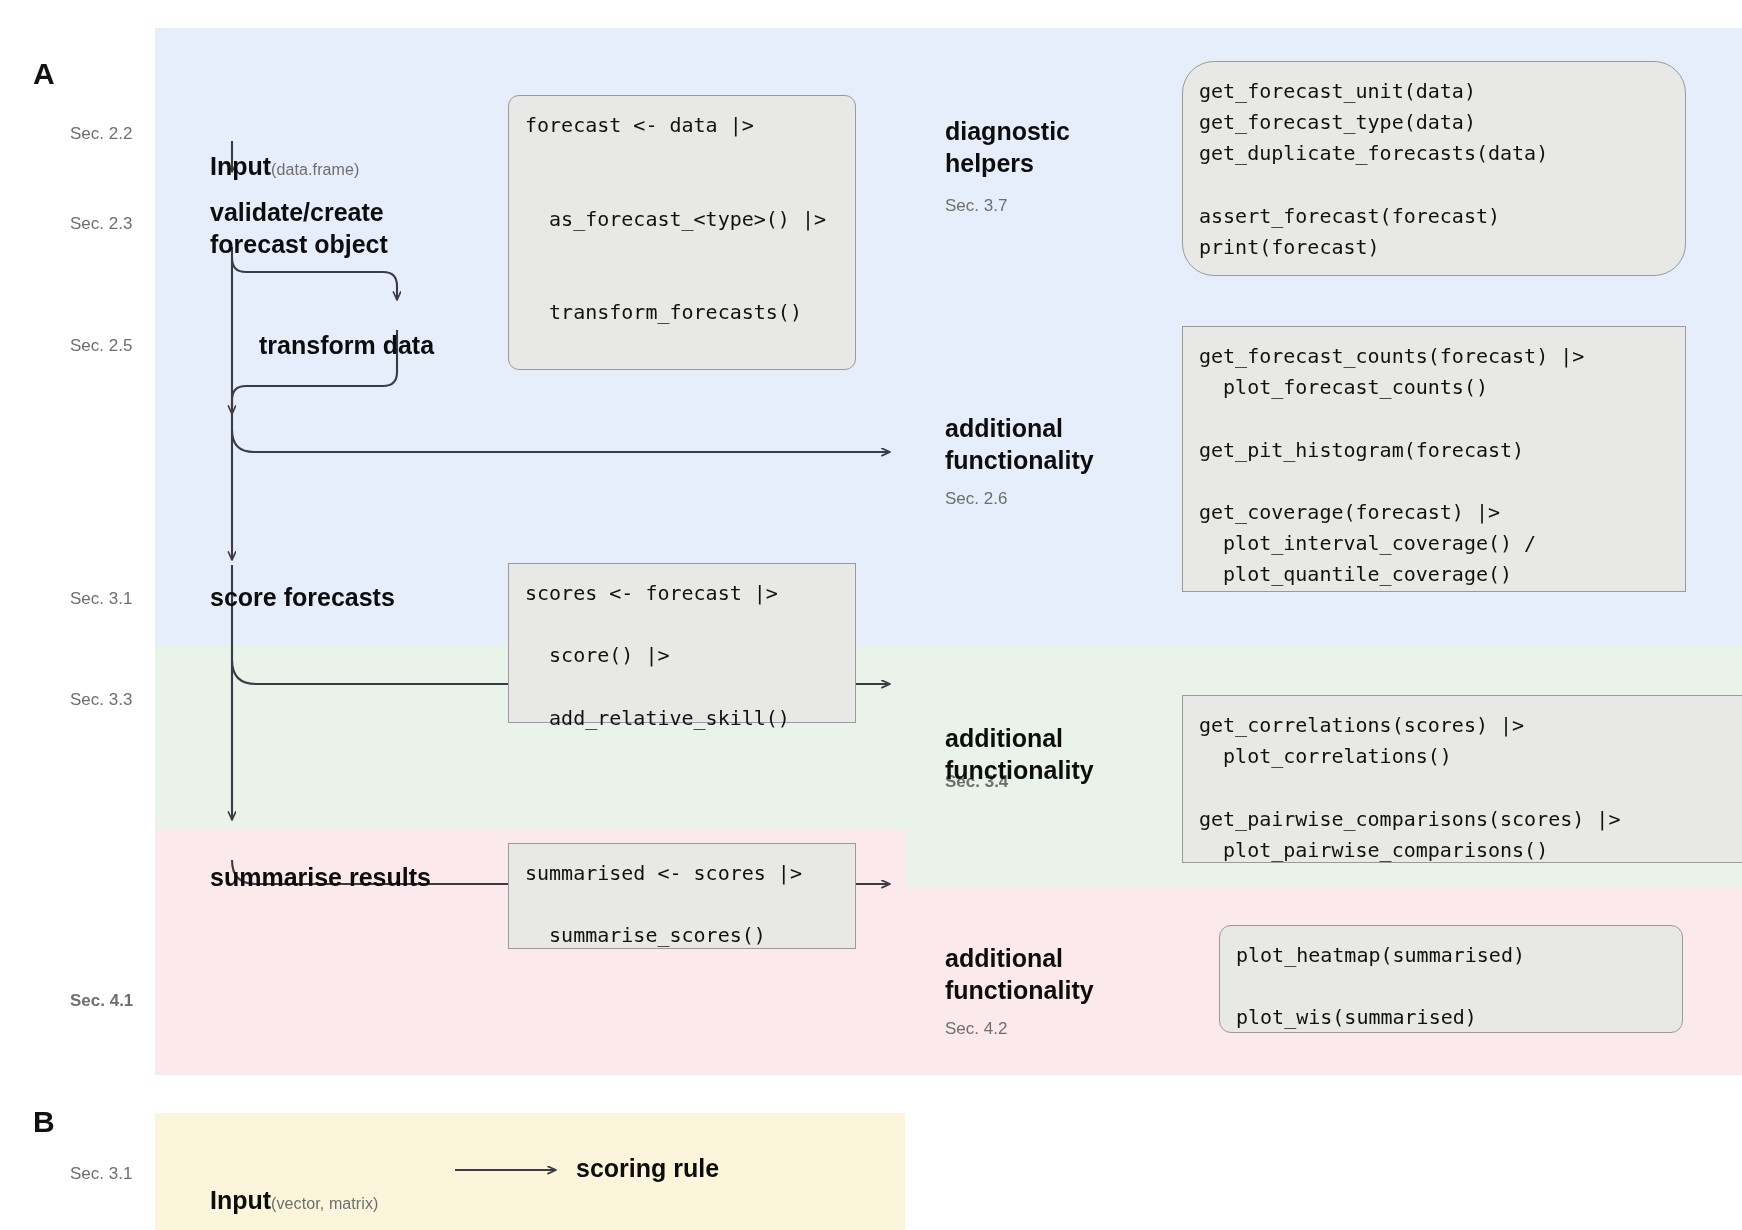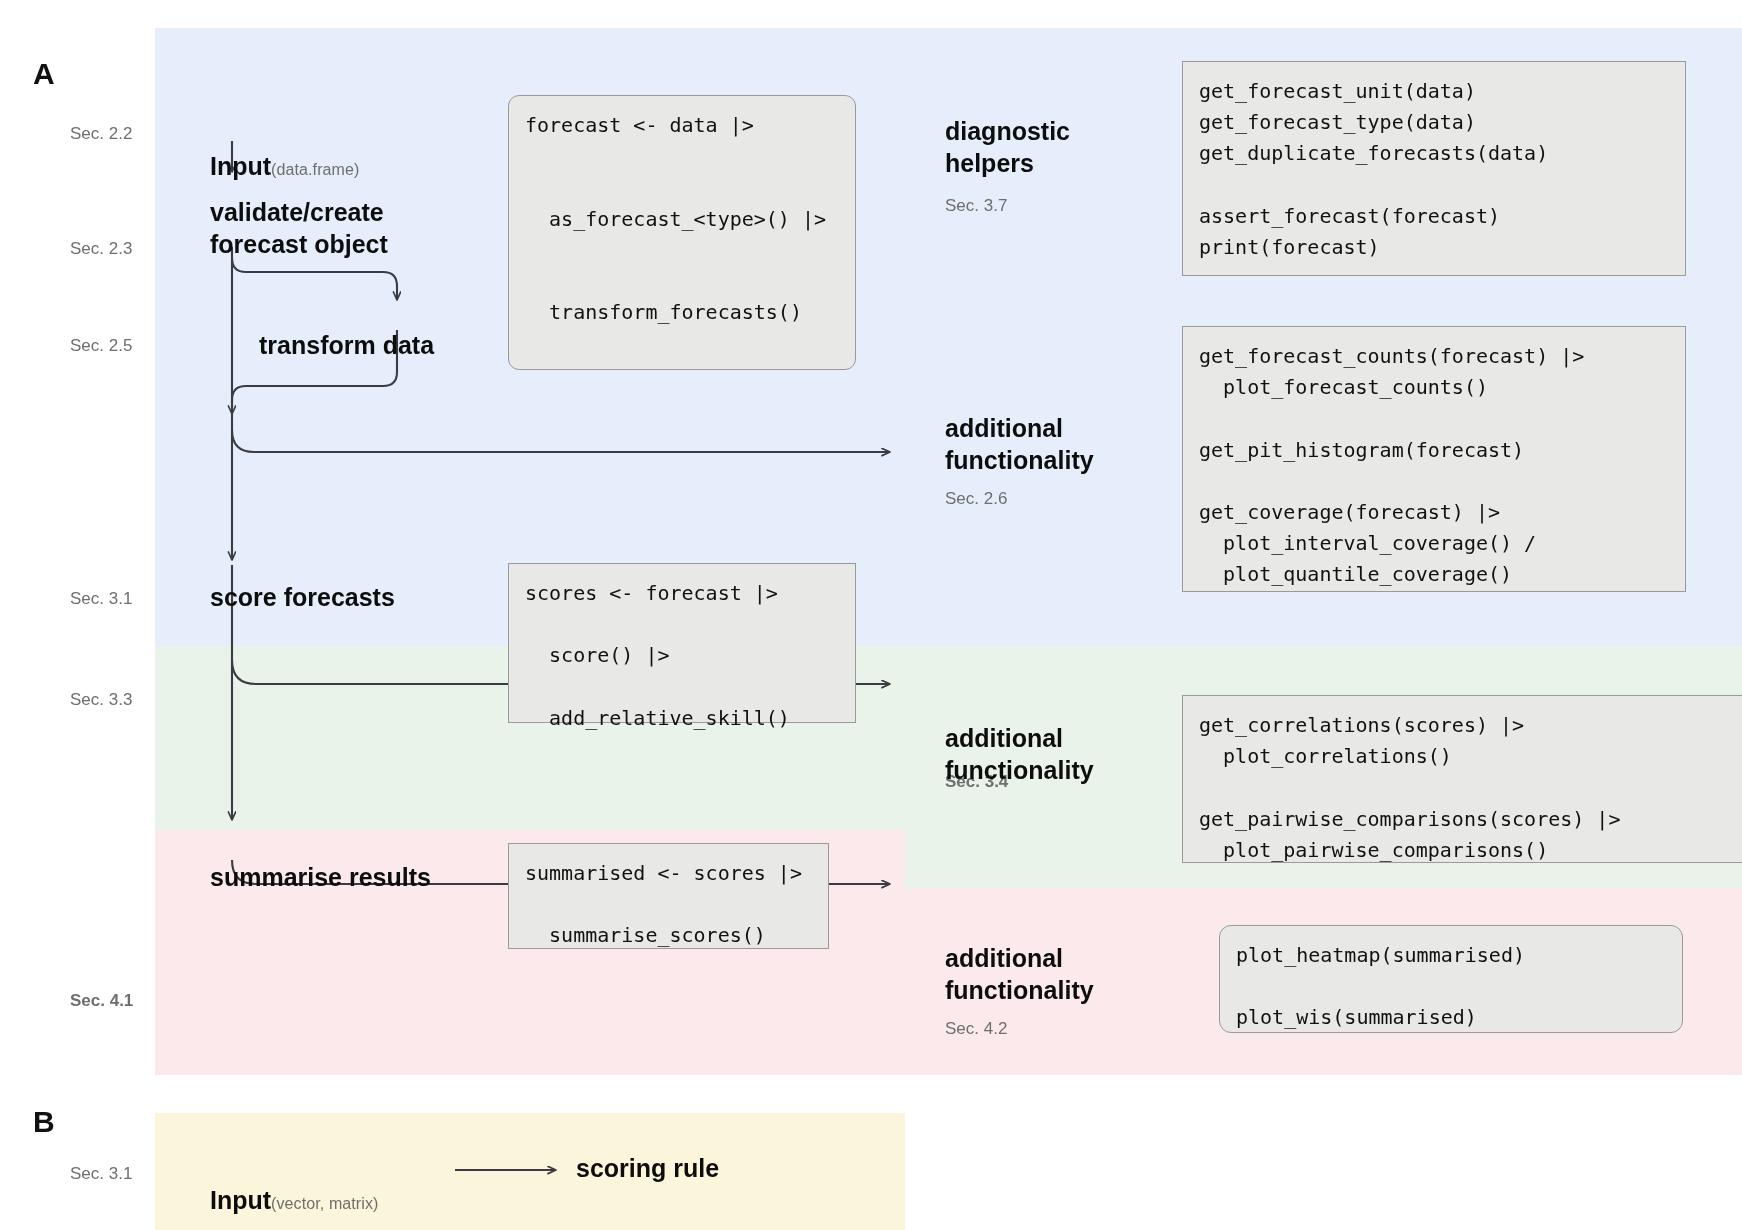--- a/index.html
+++ b/index.html
@@ -126,21 +126,21 @@
     <path d="M232,860 Q232,884 256,884 L890,884" marker-end="url(#ah)"></path>
 
     <path d="M455,1170 L556,1170" marker-end="url(#ah)"></path>
   </g>
 </svg>
 
 <div class="panel-letter" style="left:33px; top:57px;">A</div>
 <div class="panel-letter" style="left:33px; top:1105px;">B</div>
 
 <div class="sec-label" style="left:70px; top:124px;">Sec. 2.2</div>
-<div class="sec-label" style="left:70px; top:214px;margin-top:25px;">Sec. 2.3</div>
+<div class="sec-label" style="left:70px; top:214px;">Sec. 2.3</div>
 <div class="sec-label" style="left:70px; top:336px;">Sec. 2.5</div>
 <div class="sec-label" style="left:70px; top:589px;">Sec. 3.1</div>
 <div class="sec-label" style="left:70px; top:690px;">Sec. 3.3</div>
 <div class="sec-label" style="left:70px; top:991px;font-weight:bold;">Sec. 4.1</div>
 <div class="sec-label" style="left:70px; top:1164px;">Sec. 3.1</div>
 
 <div class="sec-label" style="left:945px; top:196px;">Sec. 3.7</div>
 <div class="sec-label" style="left:945px; top:489px;">Sec. 2.6</div>
 <div class="sec-label" style="left:945px; top:772px;font-weight:bold;">Sec. 3.4</div>
 <div class="sec-label" style="left:945px; top:1019px;">Sec. 4.2</div>
@@ -176,21 +176,21 @@
 <div class="step" style="left:576px; top:1152px;">scoring rule</div>
 
 <div class="codebox" style="left:508px; top:95px; width:348px; height:275px;border-radius:11px;">forecast &lt;- data |&gt;
 
 
   as_forecast_&lt;type&gt;() |&gt;
 
 
   transform_forecasts()</div>
 
-<div class="codebox" style="left:1182px; top:61px; width:504px; height:215px;">get_forecast_unit(data)
+<div class="codebox" style="left:1182px; top:61px; width:504px; height:215px;border-radius:32px;">get_forecast_unit(data)
 get_forecast_type(data)
 get_duplicate_forecasts(data)
 
 assert_forecast(forecast)
 print(forecast)</div>
 
 <div class="codebox" style="left:1182px; top:326px; width:504px; height:266px;">get_forecast_counts(forecast) |&gt;
   plot_forecast_counts()
 
 get_pit_histogram(forecast)
@@ -204,19 +204,19 @@
   score() |&gt;
 
   add_relative_skill()</div>
 
 <div class="codebox" style="left:1182px; top:695px; width:606px; height:168px;">get_correlations(scores) |&gt;
   plot_correlations()
 
 get_pairwise_comparisons(scores) |&gt;
   plot_pairwise_comparisons()</div>
 
-<div class="codebox" style="left:508px; top:843px; width:321px; height:106px;">summarised &lt;- scores |&gt;
+<div class="codebox" style="left:508px; top:843px; width:348px; height:106px;">summarised &lt;- scores |&gt;
 
   summarise_scores()</div>
 
 <div class="codebox" style="left:1219px; top:925px; width:464px; height:108px;border-radius:12px;">plot_heatmap(summarised)
 
 plot_wis(summarised)</div>
 
 </body></html>

